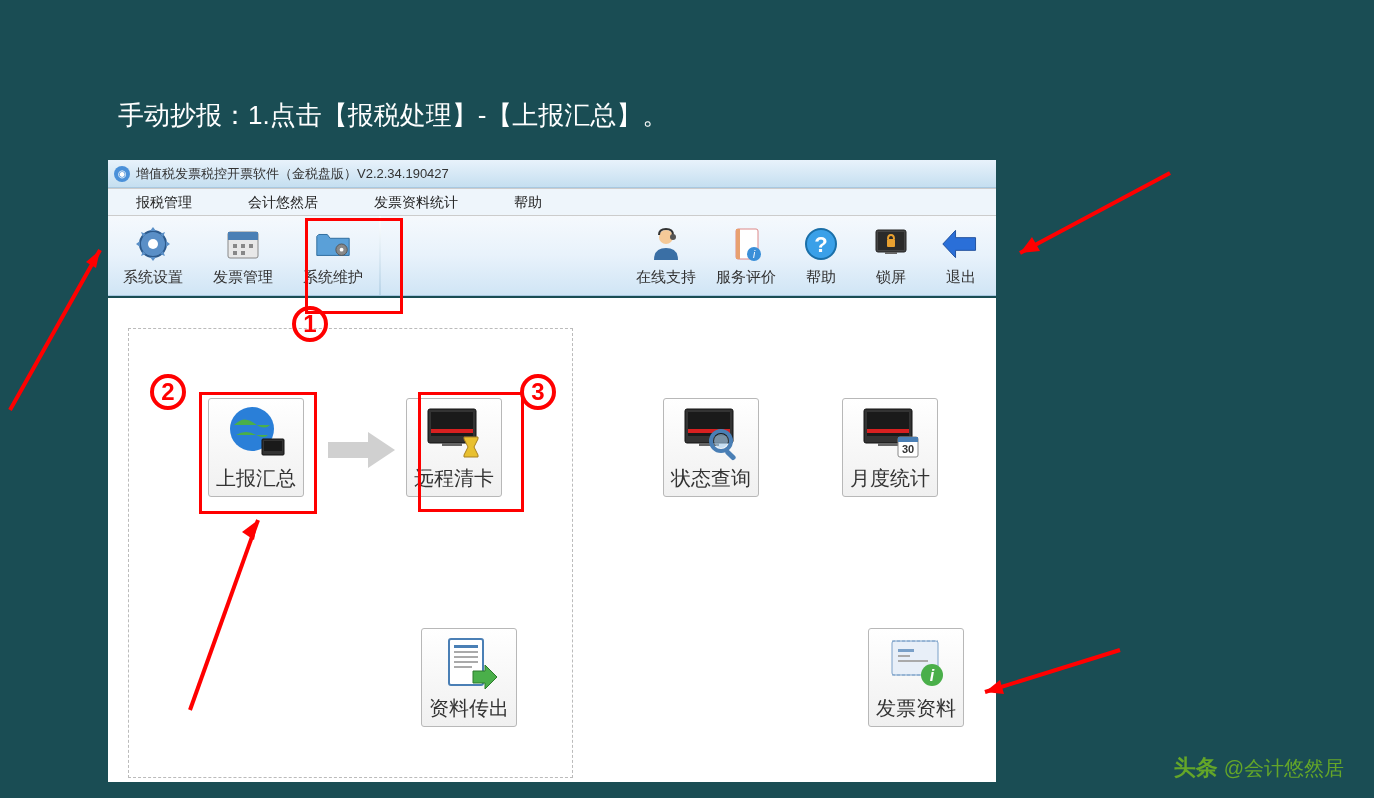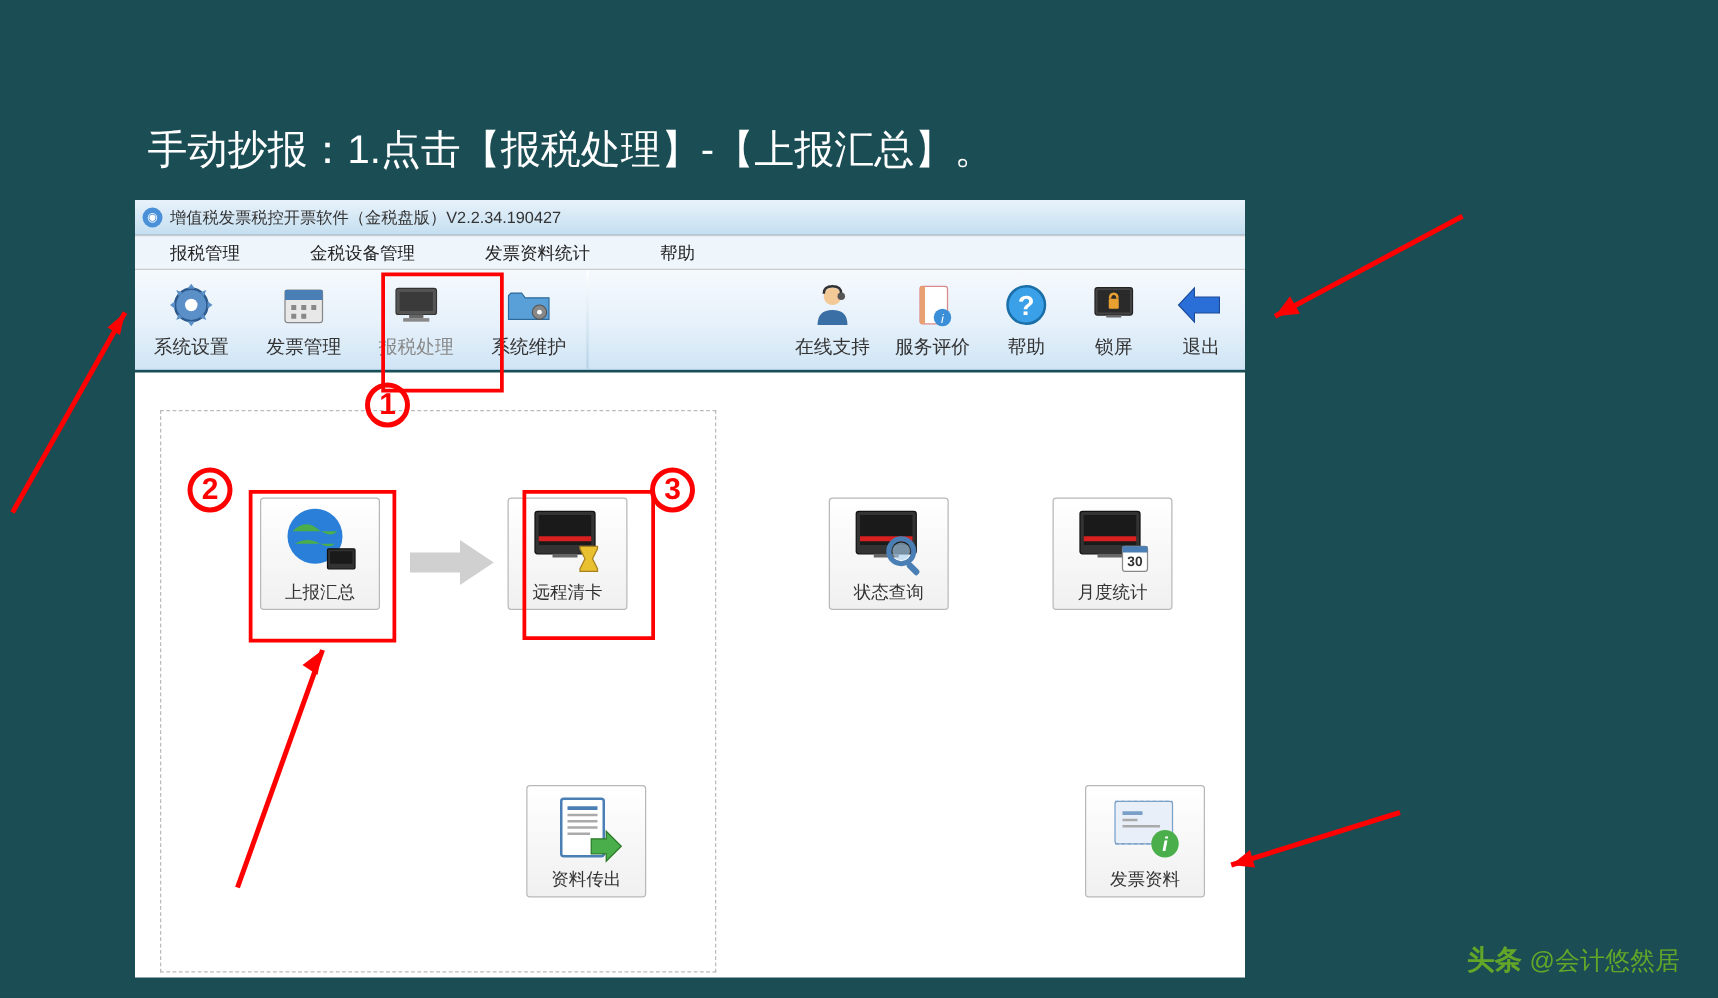--- a/index.html
+++ b/index.html
@@ -6,21 +6,21 @@
     body {
       background: #1a4d54;
       font-family: "Microsoft YaHei", SimSun, sans-serif;
       width: 1374px;
       height: 798px;
       position: relative;
       overflow: hidden;
     }
     .instruction-text {
       color: #fff;
-      font-size: 32px;
+      font-size: 26px;
       position: absolute;
       top: 98px;
       left: 118px;
     }
     .app-window {
       position: absolute;
       top: 160px;
       left: 108px;
       width: 888px;
       background: #fff;
@@ -132,21 +132,21 @@
       align-items: center;
       padding: 6px 0 4px 0;
       cursor: pointer;
     }
     .app-tile-icon {
       width: 64px;
       height: 56px;
       margin-bottom: 4px;
     }
     .app-tile-label {
-      font-size: 14px;
+      font-size: 20px;
       color: #333;
       text-align: right;
     }
     .red-highlight-2 {
       position: absolute;
       border: 3px solid #ff0000;
       top: 392px;
       left: 199px;
       width: 118px;
       height: 122px;
@@ -202,21 +202,21 @@
 
 <div class="app-window">
 
   <div class="title-bar">
     <div class="title-bar-icon">◉</div>
     <span>增值税发票税控开票软件（金税盘版）V2.2.34.190427</span>
   </div>
 
   <div class="menu-bar">
     <div class="menu-item">报税管理</div>
-    <div class="menu-item">金税设备管理</div>
+    <div class="menu-item">会计悠然居</div>
     <div class="menu-item">发票资料统计</div>
     <div class="menu-item">帮助</div>
   </div>
 
   <div class="toolbar">
     <div class="toolbar-group">
       <div class="toolbar-btn">
         <div class="toolbar-icon">
           <svg width="40" height="40" viewBox="0 0 40 40">
               <circle cx="20" cy="20" r="13" fill="#5a8fc7" stroke="#2d5a8c" stroke-width="2"></circle>
@@ -233,31 +233,20 @@
               <rect x="5" y="8" width="30" height="8" fill="#4a7fb5"></rect>
               <rect x="10" y="20" width="4" height="4" fill="#888"></rect>
               <rect x="18" y="20" width="4" height="4" fill="#888"></rect>
               <rect x="26" y="20" width="4" height="4" fill="#888"></rect>
               <rect x="10" y="27" width="4" height="4" fill="#888"></rect>
               <rect x="18" y="27" width="4" height="4" fill="#888"></rect>
             </svg>
         </div>
         <span>发票管理</span>
       </div>
-      <div class="toolbar-btn" style="color:#888;">
-        <div class="toolbar-icon">
-          <svg width="42" height="40" viewBox="0 0 42 40">
-              <rect x="4" y="6" width="34" height="22" rx="2" fill="#555" stroke="#333"></rect>
-              <rect x="7" y="9" width="28" height="16" fill="#3a3a3a"></rect>
-              <rect x="15" y="28" width="12" height="3" fill="#666"></rect>
-              <rect x="10" y="31" width="22" height="3" fill="#888"></rect>
-            </svg>
-        </div>
-        <span>报税处理</span>
-      </div>
       <div class="toolbar-btn">
         <div class="toolbar-icon">
           <svg width="42" height="40" viewBox="0 0 42 40">
               <path d="M4 12 L4 32 L38 32 L38 14 L18 14 L15 10 L6 10 Z" fill="#5aa0d8" stroke="#2d6a9c"></path>
               <circle cx="30" cy="26" r="6" fill="#888" stroke="#555"></circle>
               <circle cx="30" cy="26" r="2" fill="#fff"></circle>
             </svg>
         </div>
         <span>系统维护</span>
       </div>

